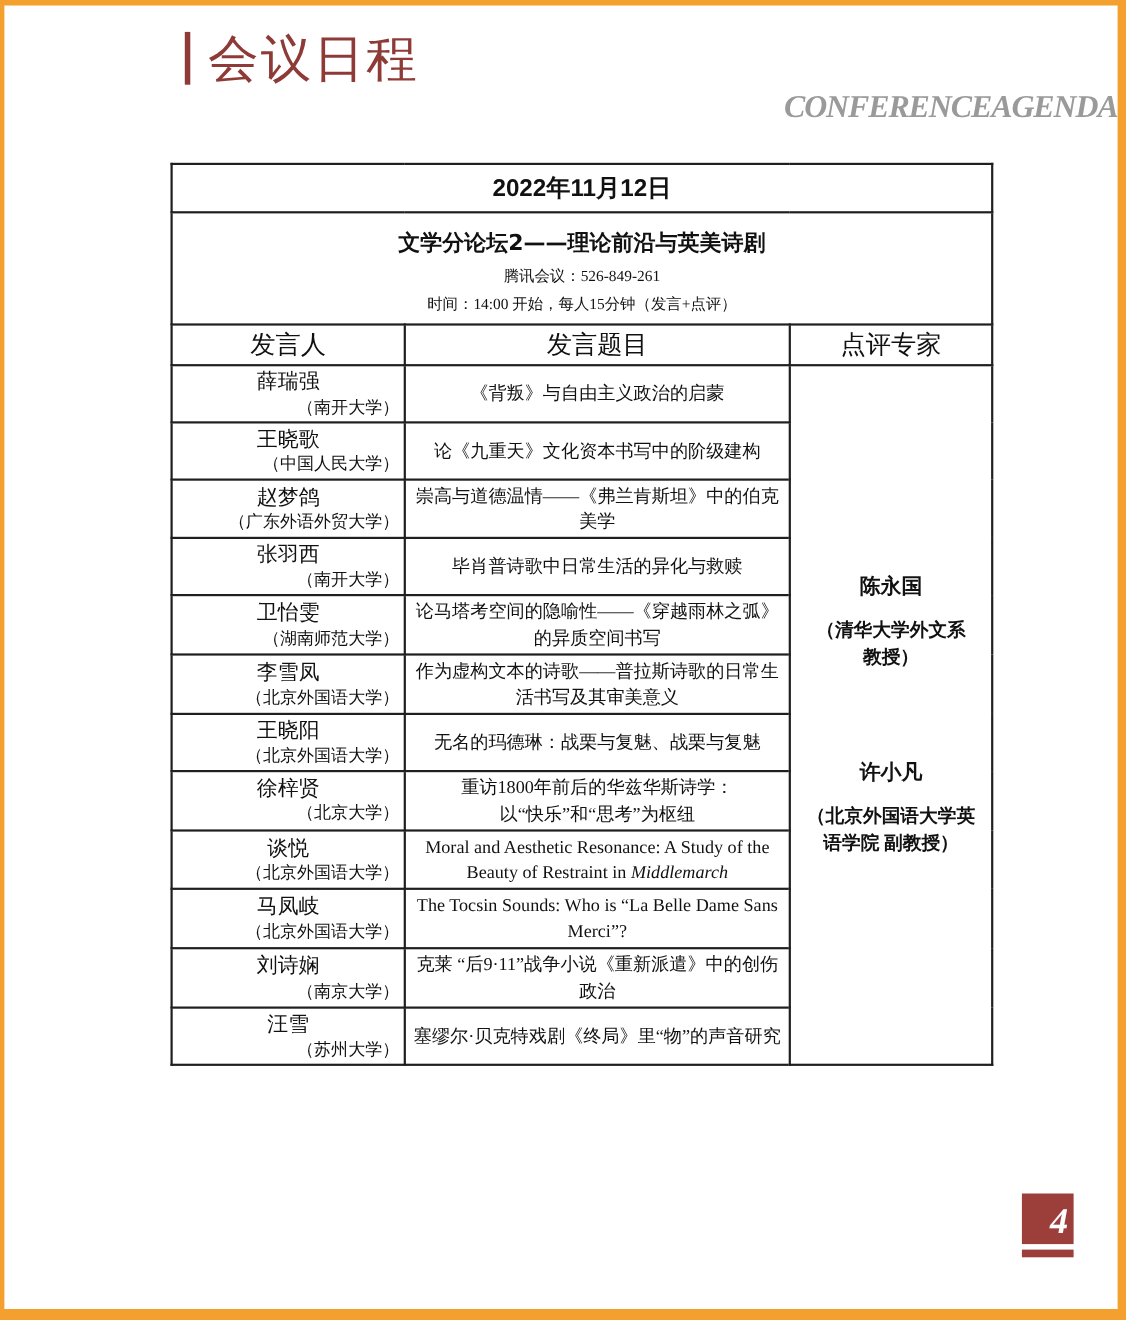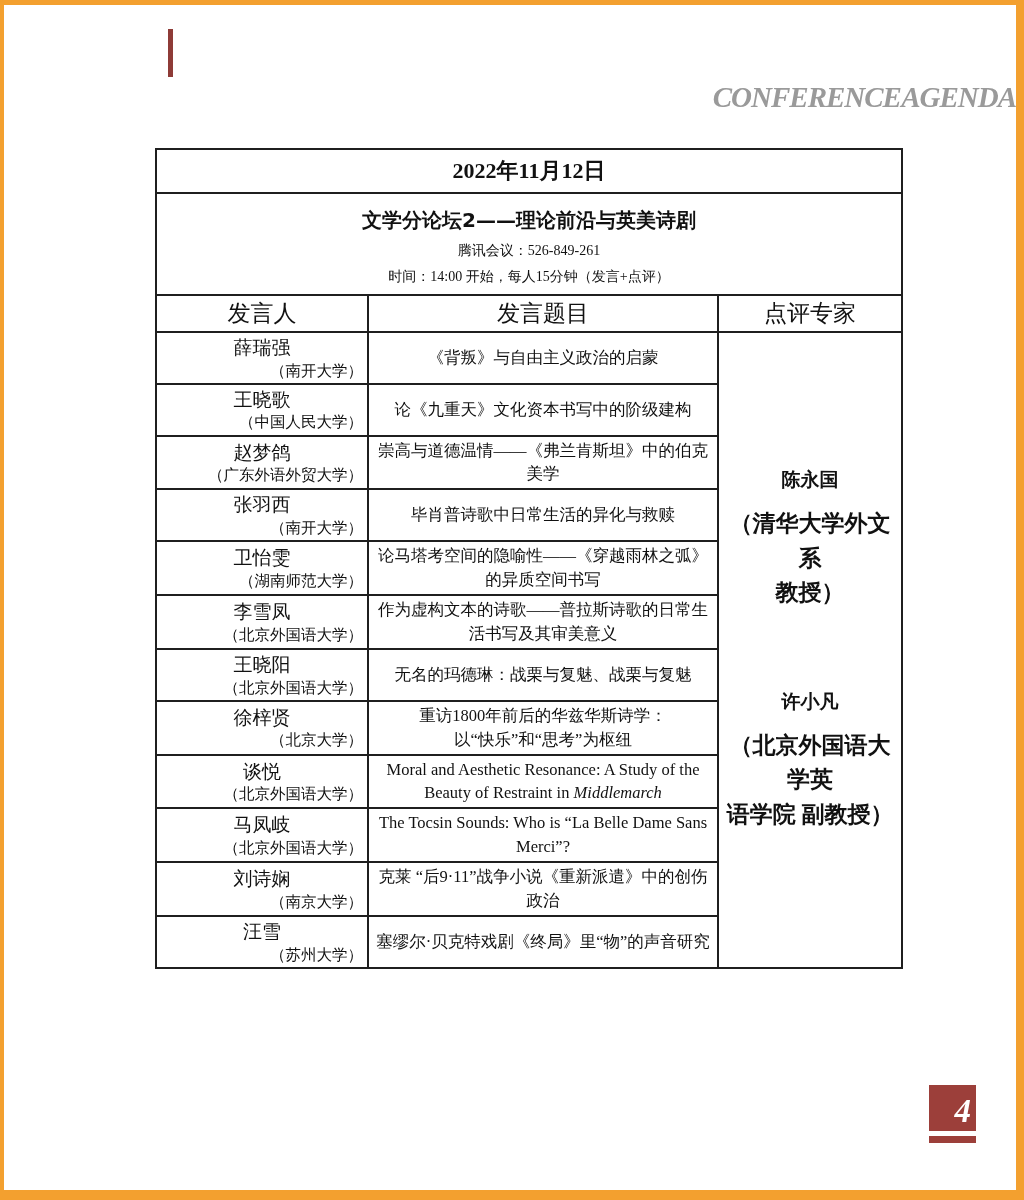--- a/index.html
+++ b/index.html
@@ -71,21 +71,21 @@
     text-align:center;
     vertical-align:middle;
     padding:2px 4px;
   }
   col.c-speaker{width:212px;}
   col.c-topic{width:350px;}
   col.c-expert{width:184px;}
   .date-cell{
     font-size:22px;font-weight:bold;
     height:44px;
-    font-family:Liberation Serif, serif;
+    font-family:Liberation Sans, sans-serif;
   }
   .session-cell{height:102px;padding:6px 4px;}
   .session-title{
     font-family:"DejaVu Sans","Liberation Sans",sans-serif;
     font-weight:bold;font-size:20px;
     margin:4px 0 8px 0;
   }
   .session-meeting,.session-time{
     font-size:14px;
     margin-top:8px;
@@ -96,21 +96,21 @@
   }
   .speaker-name{display:block;font-size:19px;line-height:1.35;}
   .speaker-affil{display:block;font-size:15.5px;line-height:1.3;text-align:right;}
   .topic-cell{font-size:16.5px;line-height:1.45;}
   .topic-text{white-space:pre-line;}
   .topic-cell i{font-style:italic;}
   .data-row td{height:50px;}
   .expert-cell{vertical-align:middle;font-size:18px;}
   .expert-block{margin:18px 0;font-weight:bold;}
   .expert-name{display:block;font-size:19px;margin-bottom:14px;}
-  .expert-affil{display:block;font-size:23px;line-height:1.5;white-space:pre-line;}
+  .expert-affil{display:block;font-size:17px;line-height:1.5;white-space:pre-line;}
   .expert-gap{height:42px;}
   .page-number-block{
     position:absolute;
     right:40px;top:1080px;
     width:47px;
   }
   .pn-square{
     width:47px;height:46px;
     background:var(--badge-red);
     position:relative;
@@ -129,20 +129,21 @@
 </style>
 </head>
 <body>
 
 <div class="page">
 
 
   <div class="title-block">
     <div class="title-row">
       <div class="title-bar"></div>
+      <h1 class="page-title">会议日程</h1>
     </div>
     <div class="page-subtitle">CONFERENCE AGENDA</div>
   </div>
 
   <table class="agenda">
     <colgroup>
         <col class="c-speaker">
         <col class="c-topic">
         <col class="c-expert">
       </colgroup>

